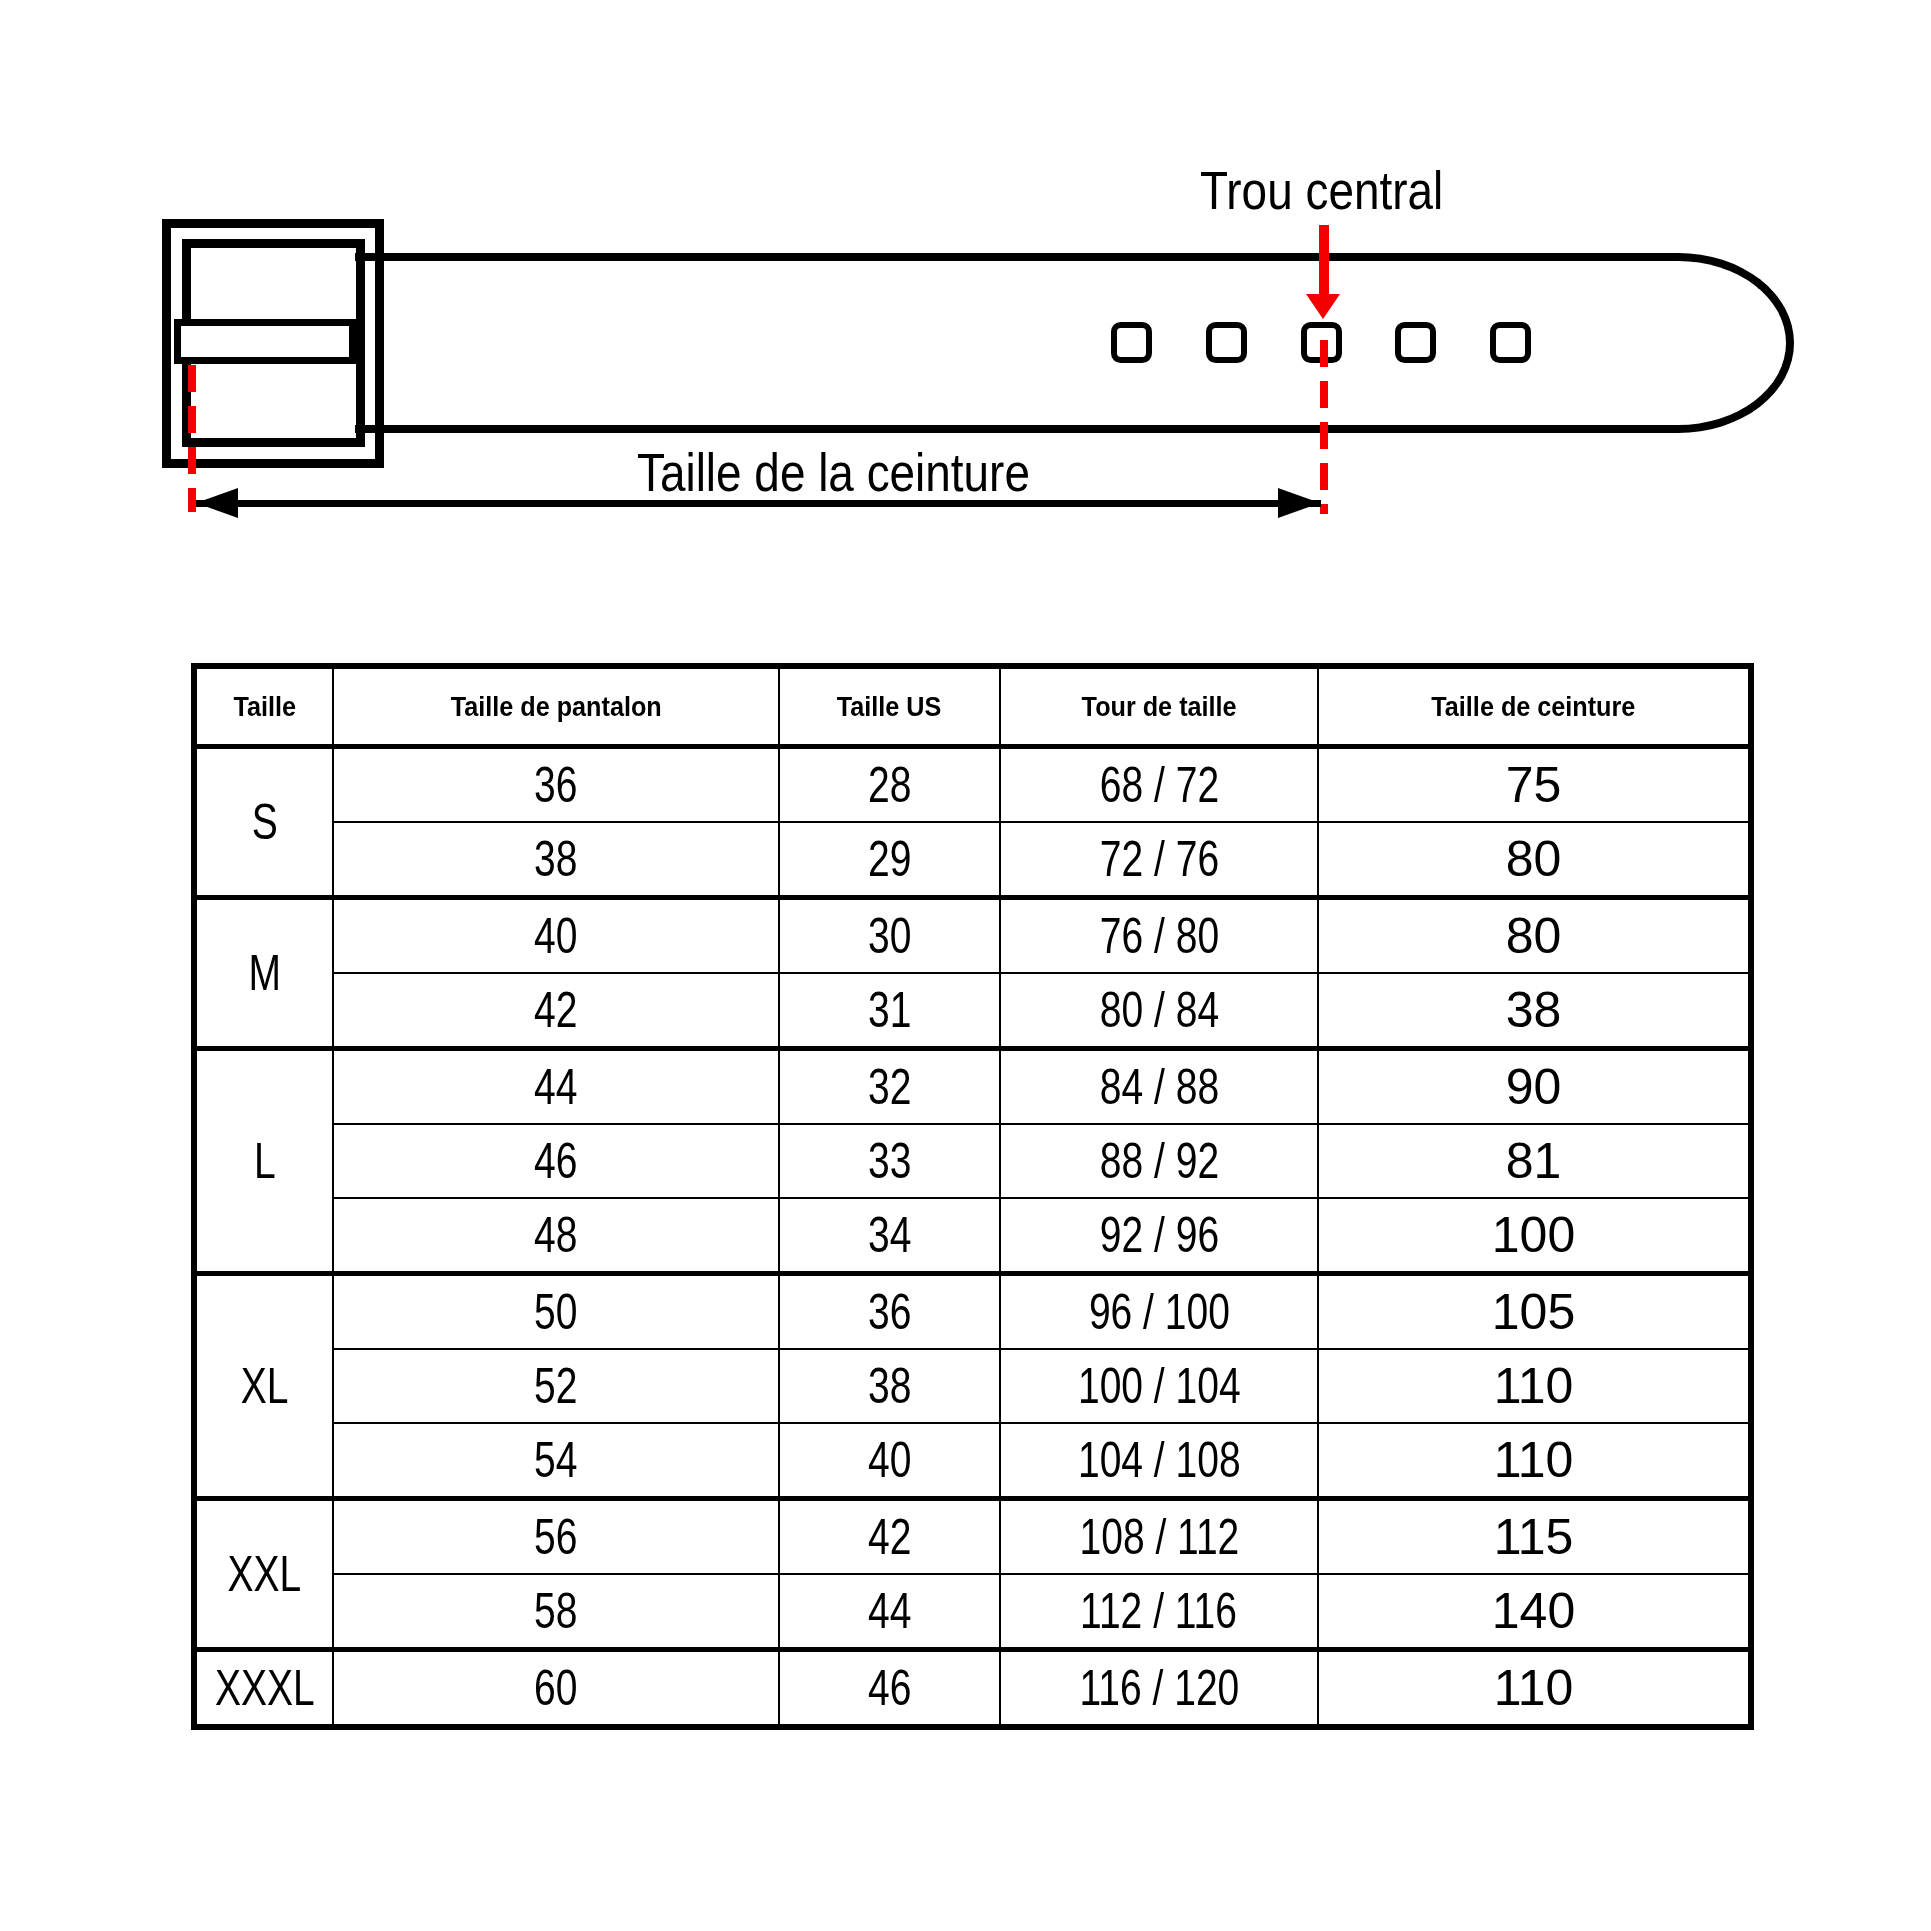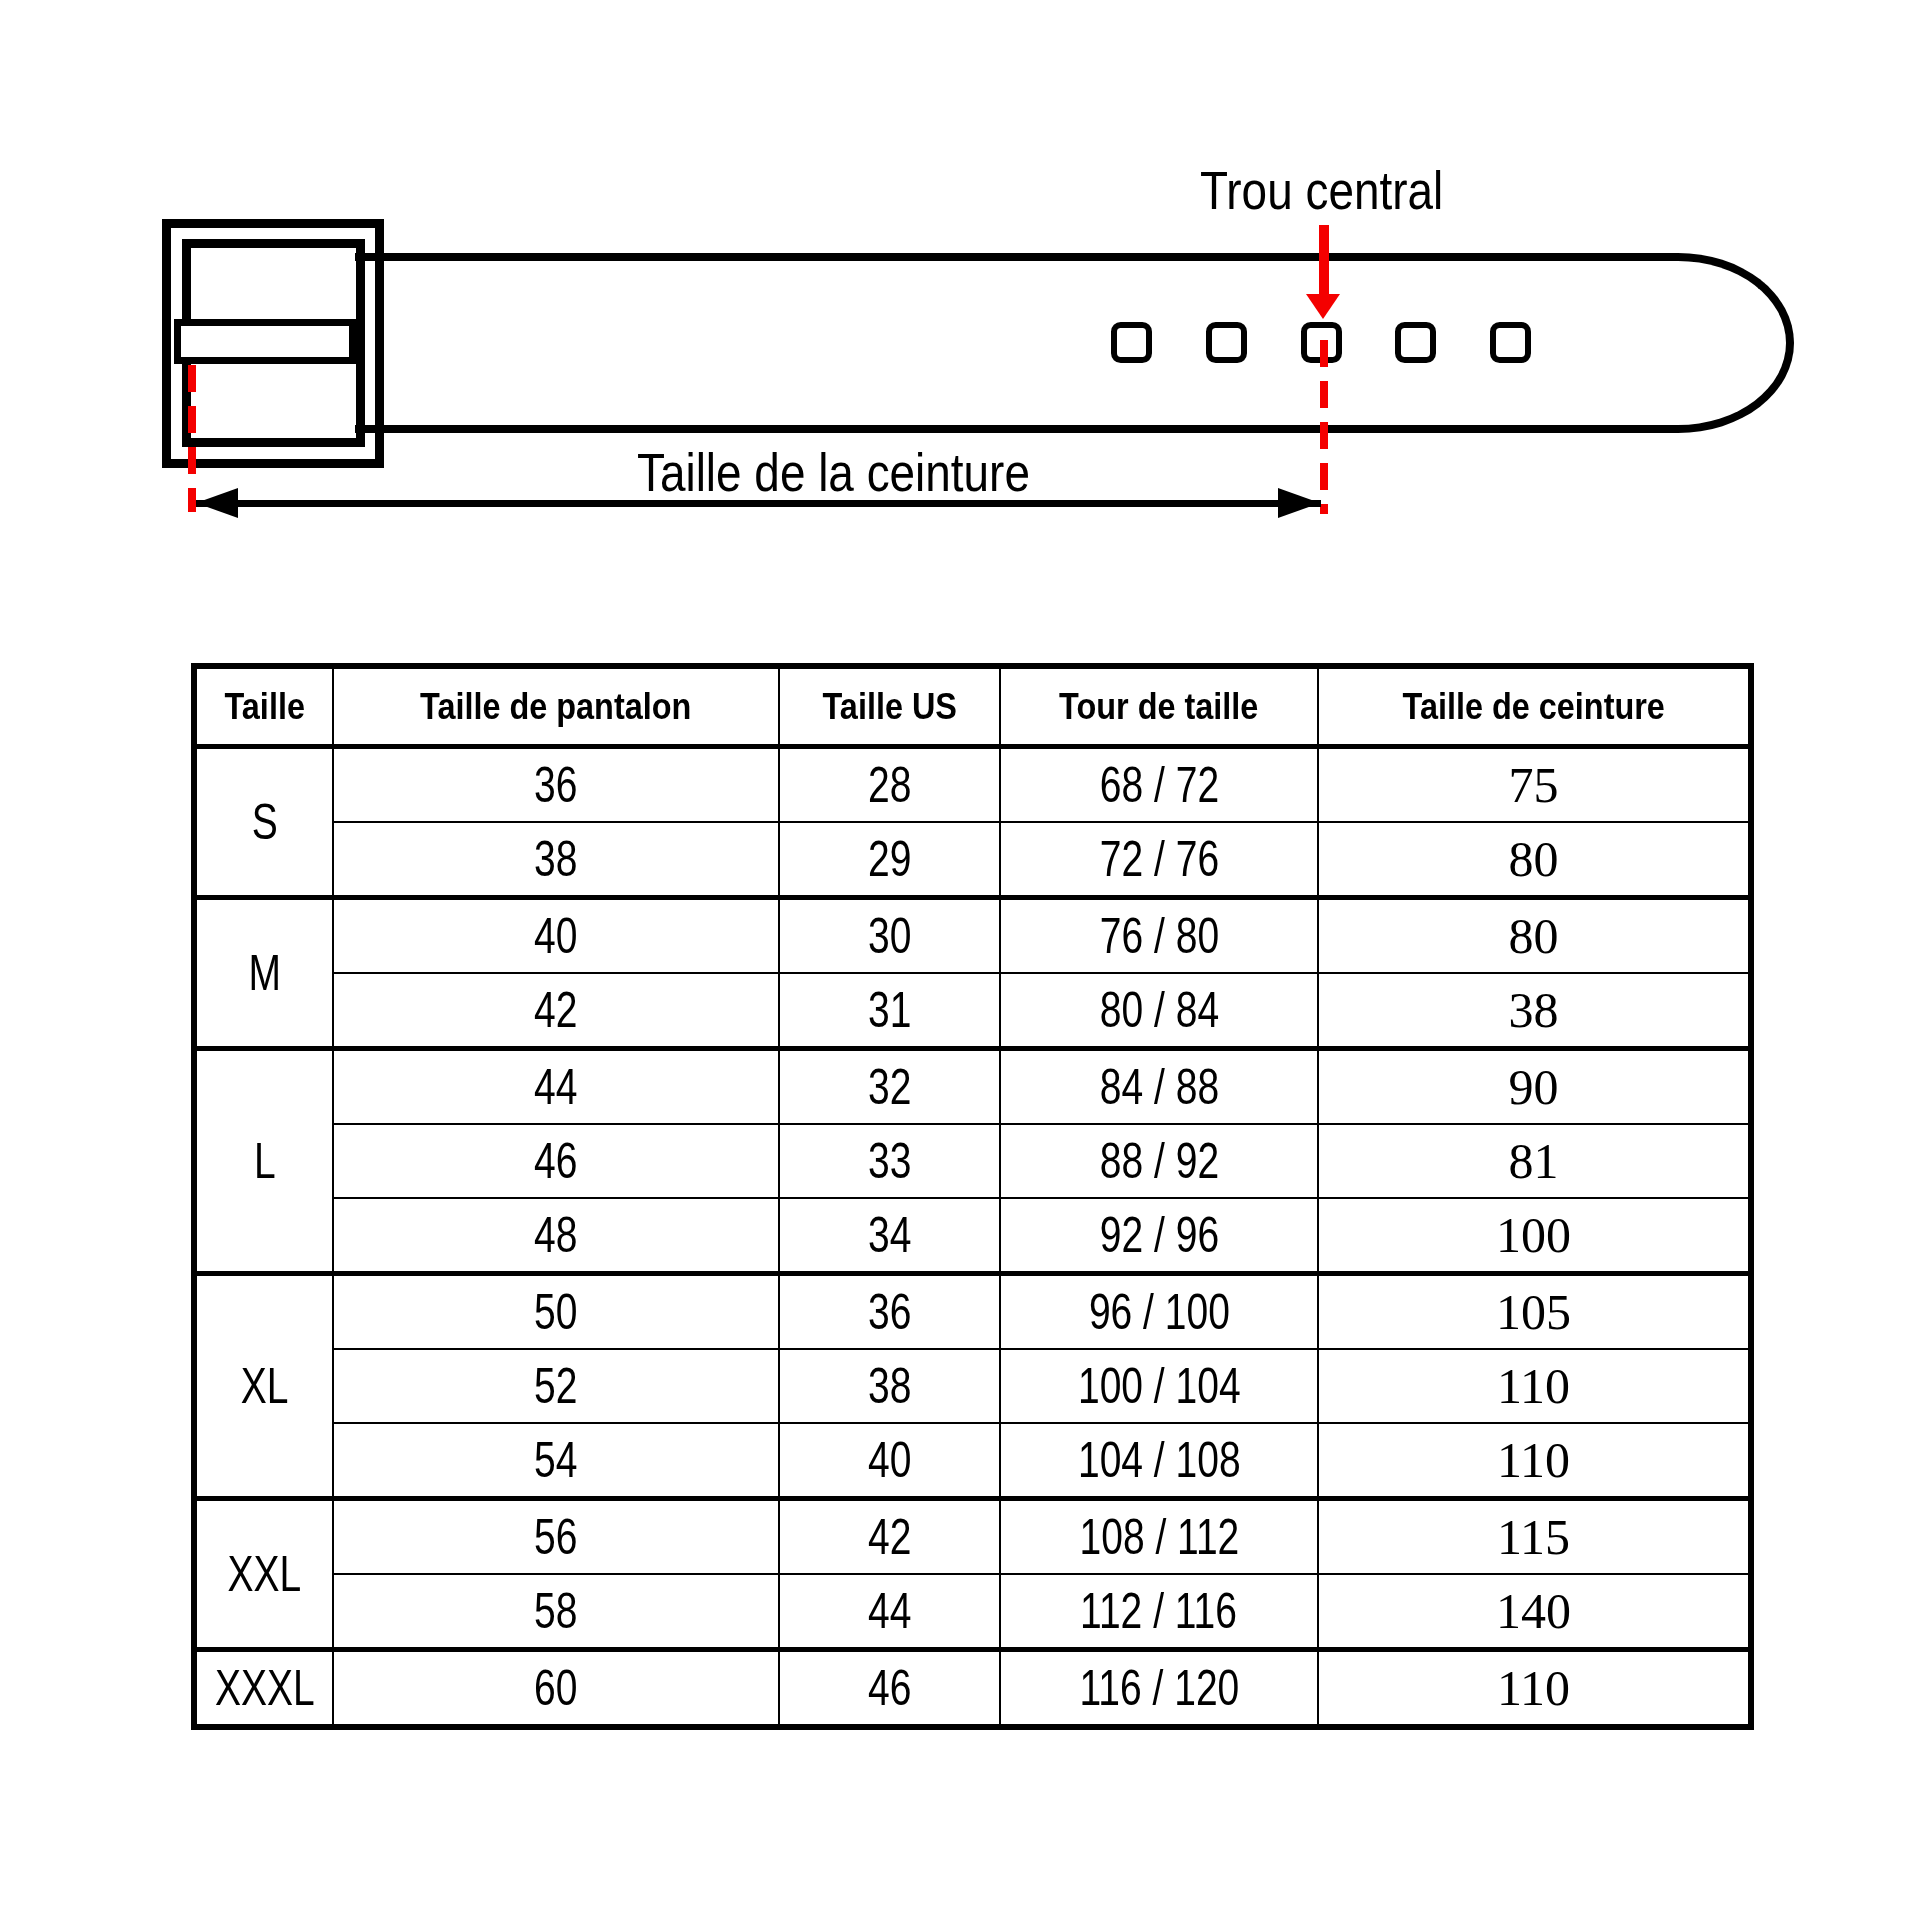--- a/index.html
+++ b/index.html
@@ -44,26 +44,26 @@
   
   table.sizes{
     position:absolute;left:191px;top:663px;width:1556px;
     border-collapse:collapse;table-layout:fixed;
     border:6.8px solid #000;
   }
   table.sizes th,table.sizes td{
     border:2.9px solid #000;text-align:center;vertical-align:middle;
     padding:0;overflow:hidden;
   }
-  table.sizes th{height:75px;font-size:36px;font-weight:bold;white-space:nowrap;}
+  table.sizes th{height:75px;font-size:28px;font-weight:bold;white-space:nowrap;}
   table.sizes th .cn{transform:scaleX(0.90);}
   table.sizes td{height:72px;font-size:50px;}
   table.sizes tr.grp td,table.sizes tr.grp th{border-top:5.8px solid #000;}
   .cn{display:inline-block;transform:scaleX(0.78);transform-origin:center;white-space:nowrap;}
-  td.wide{font-family:Liberation Serif, serif;font-size:46px;}
+  td.wide{font-family:Liberation Sans, sans-serif;font-size:46px;}
   col.c1{width:139px;} col.c2{width:446px;} col.c3{width:221px;} col.c4{width:318px;} col.c5{width:433px;}
 </style>
 </head>
 <body>
 
 <div class="abs" style="left:0;top:0;width:1533px;height:579px;">
   <div class="abs strap"></div>
   <div class="abs buckle-outer"></div>
   <div class="abs buckle-inner"></div>
   <div class="abs prong"></div>

